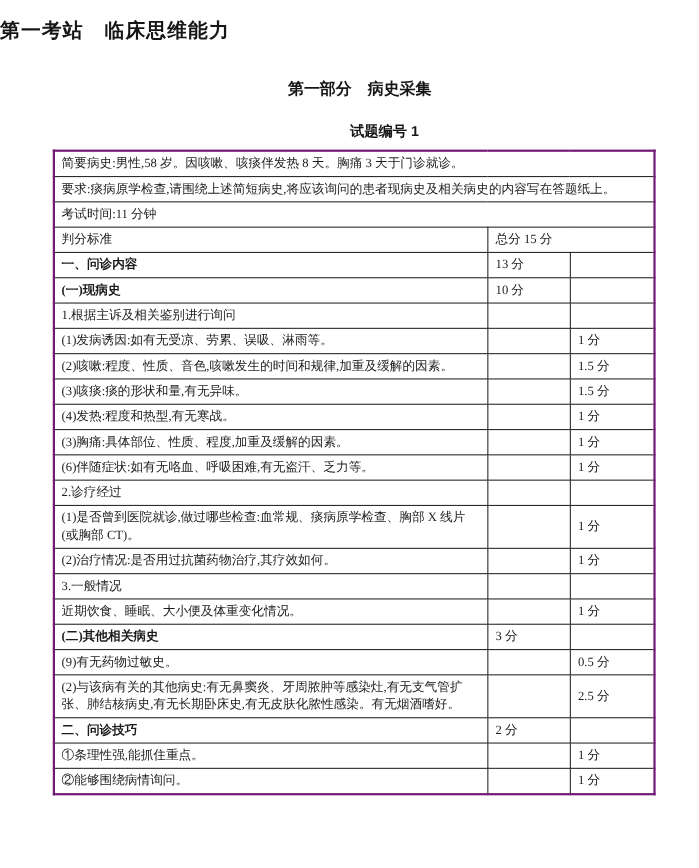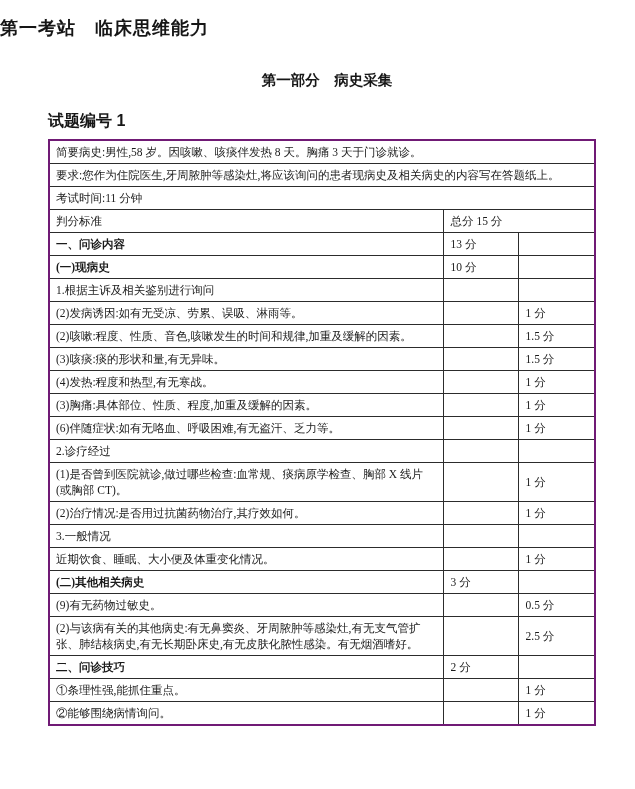--- a/index.html
+++ b/index.html
@@ -27,25 +27,26 @@
   .section-subtitle {
     margin: 31px 0 0 0;
     text-align: center;
     font-family: "Liberation Serif", serif;
     font-weight: bold;
     font-size: 14.5px;
     color: #161616;
     padding-left: 19px;
   }
   .question-label {
-    margin: 21px 0 7px 48px;
+    margin: 21px 0 7px 64px;
     font-family: "Liberation Sans", sans-serif;
     font-weight: bold;
-    font-size: 16px;
+    font-size: 13px;
     color: #161616;
+    text-align: center;
   }
   table.score-table {
     margin-left: 48px;
     width: 546px;
     border-collapse: collapse;
     table-layout: fixed;
     border: 2px solid #701a75;
   }
   table.score-table td {
     border: 1px solid #2c2c2c;
@@ -80,21 +81,21 @@
   <colgroup>
     <col class="w1">
     <col class="w2">
     <col class="w3">
   </colgroup>
   <tbody>
       <tr>
         <td class="c1" colspan="3">简要病史:男性,58 岁。因咳嗽、咳痰伴发热 8 天。胸痛 3 天于门诊就诊。</td>
       </tr>
       <tr>
-        <td class="c1" colspan="3">要求:您作为住院医生,牙周脓肿等感染灶,将应该询问的患者现病史及相关病史的内容写在答题纸上。</td>
+        <td class="c1" colspan="3">要求:痰病原学检查,请围绕上述简短病史,将应该询问的患者现病史及相关病史的内容写在答题纸上。</td>
       </tr>
       <tr>
         <td class="c1" colspan="3">考试时间:11 分钟</td>
       </tr>
       <tr>
         <td class="c1">判分标准</td>
         <td class="c2" colspan="2">总分 15 分</td>
       </tr>
       <tr>
         <td class="c1 b">一、问诊内容</td>
@@ -105,21 +106,21 @@
         <td class="c1 b">(一)现病史</td>
         <td class="c2">10 分</td>
         <td class="c3"></td>
       </tr>
       <tr>
         <td class="c1">1.根据主诉及相关鉴别进行询问</td>
         <td class="c2"></td>
         <td class="c3"></td>
       </tr>
       <tr>
-        <td class="c1">(2)发病诱因:如有无受凉、劳累、误吸、淋雨等。</td>
+        <td class="c1">(1)发病诱因:如有无受凉、劳累、误吸、淋雨等。</td>
         <td class="c2"></td>
         <td class="c3">1 分</td>
       </tr>
       <tr>
         <td class="c1">(2)咳嗽:程度、性质、音色,咳嗽发生的时间和规律,加重及缓解的因素。</td>
         <td class="c2"></td>
         <td class="c3">1.5 分</td>
       </tr>
       <tr>
         <td class="c1">(3)咳痰:痰的形状和量,有无异味。</td>

